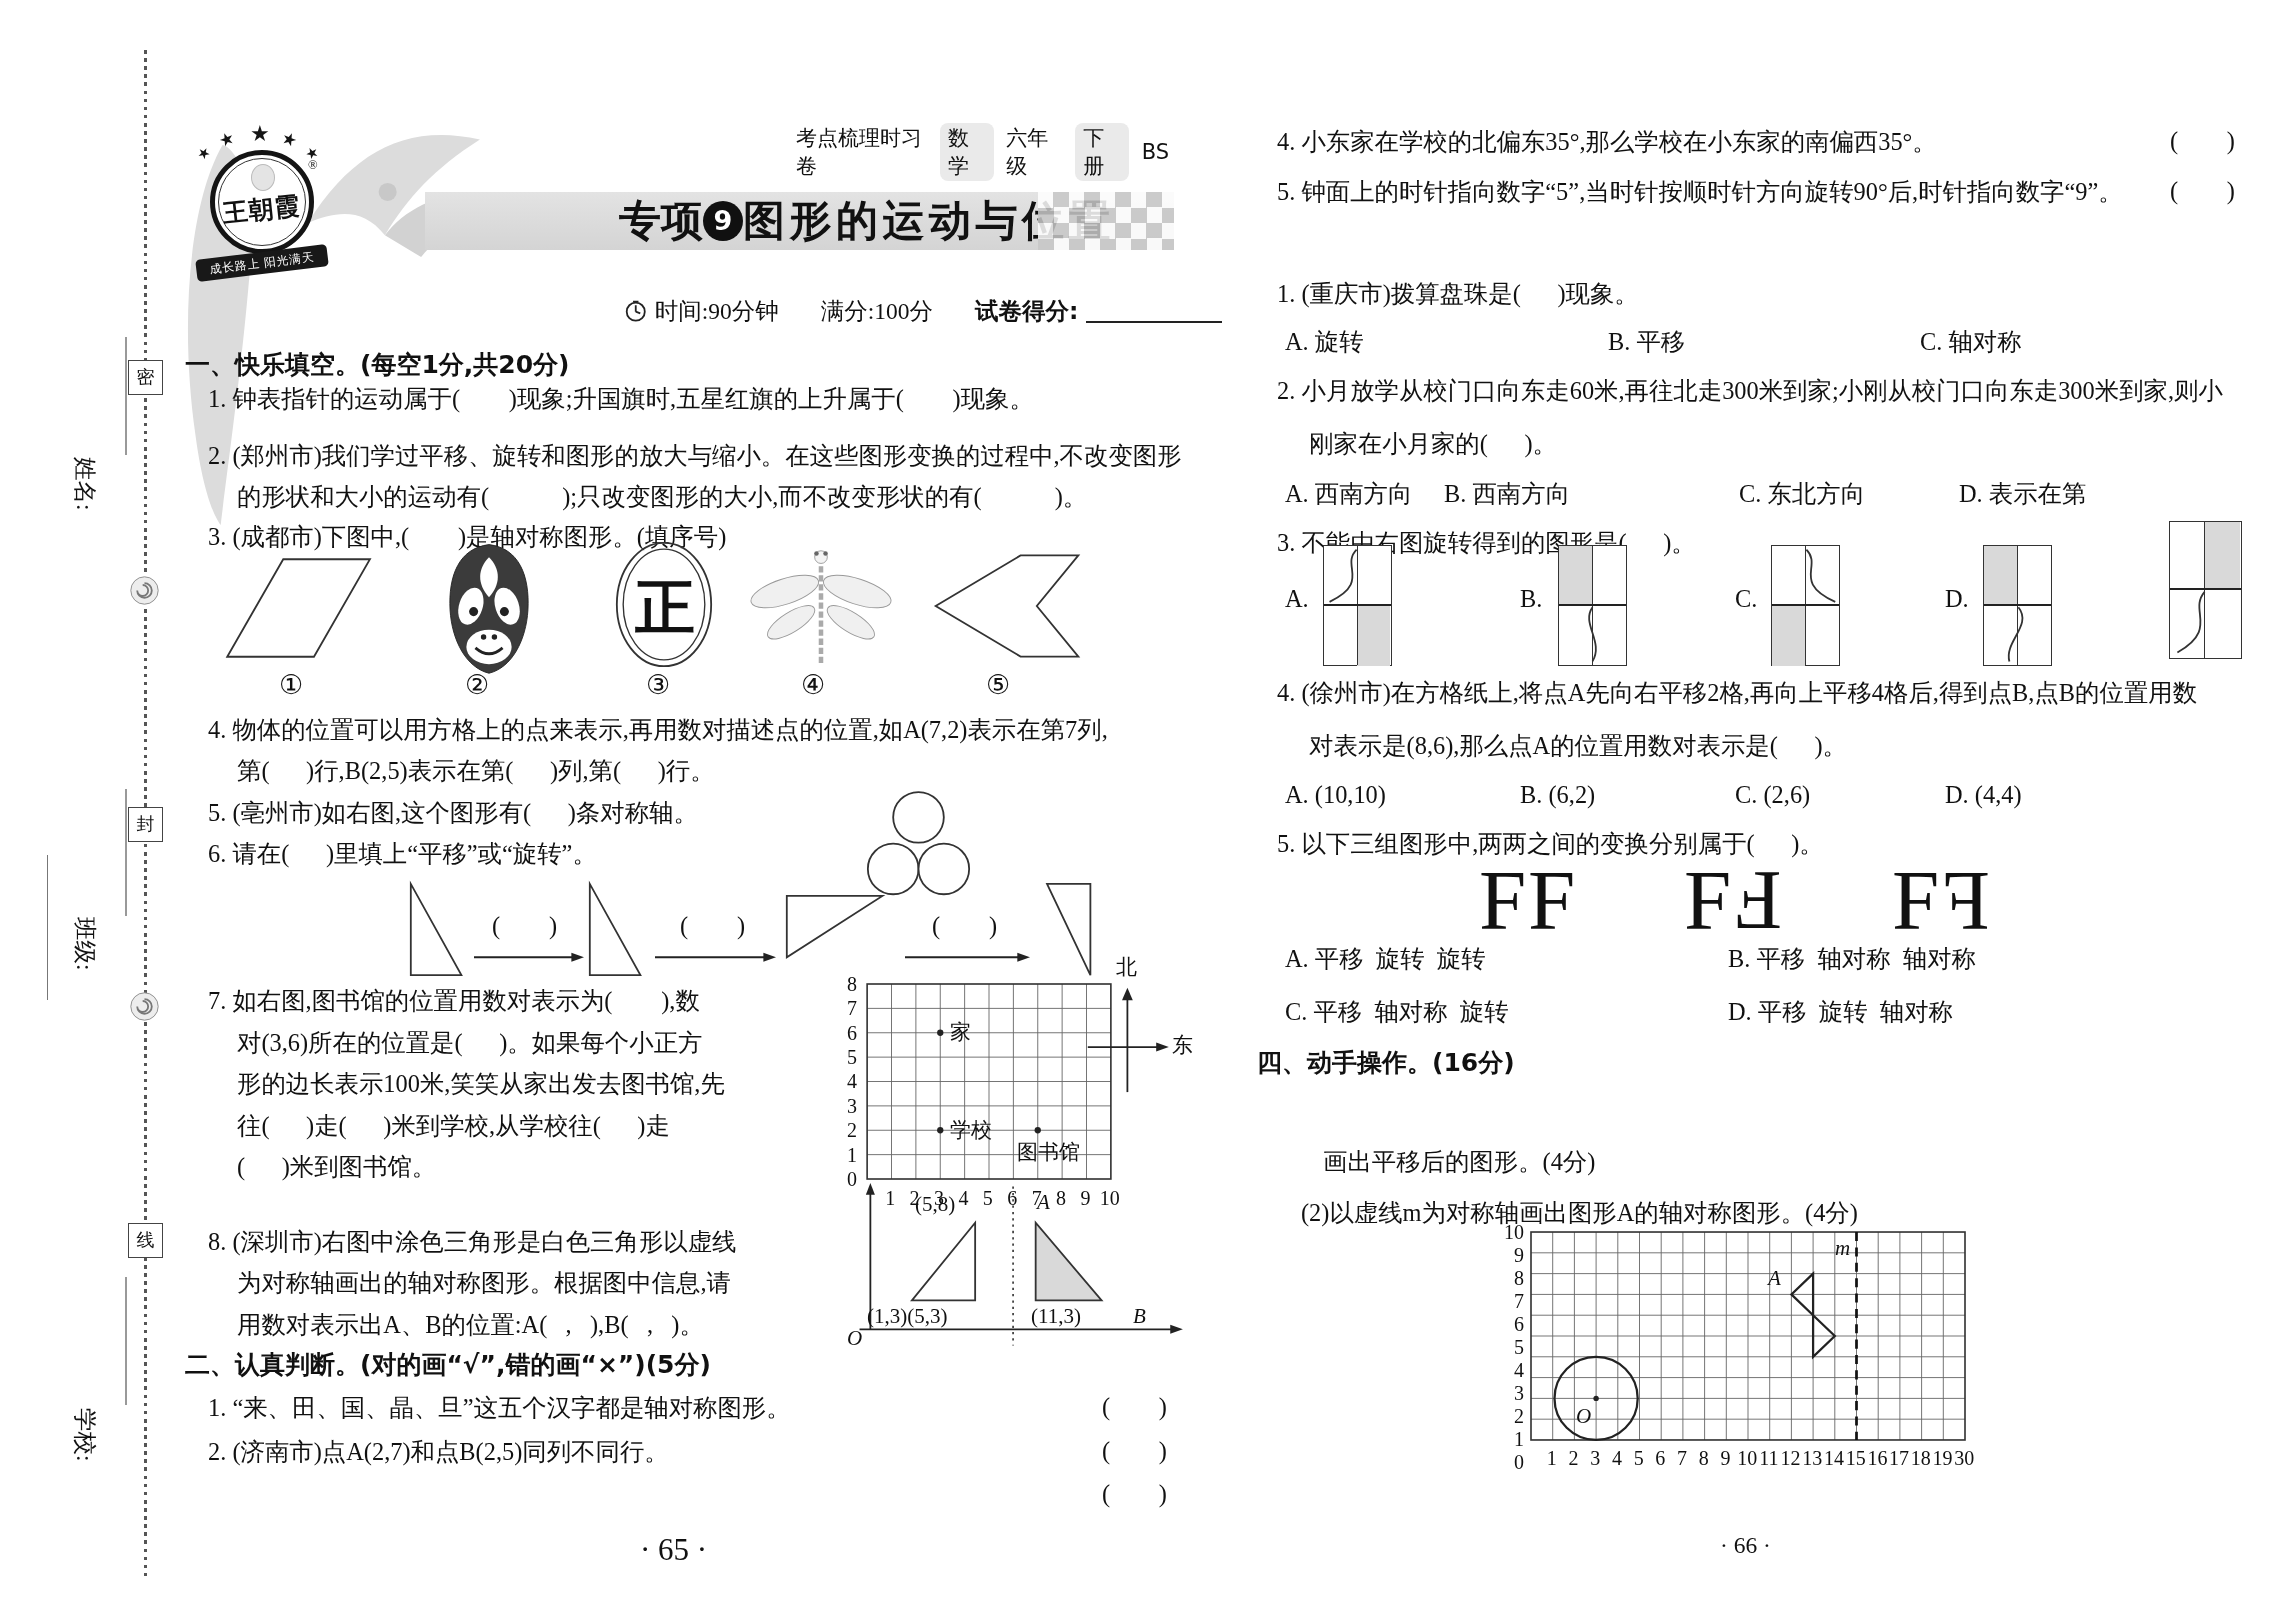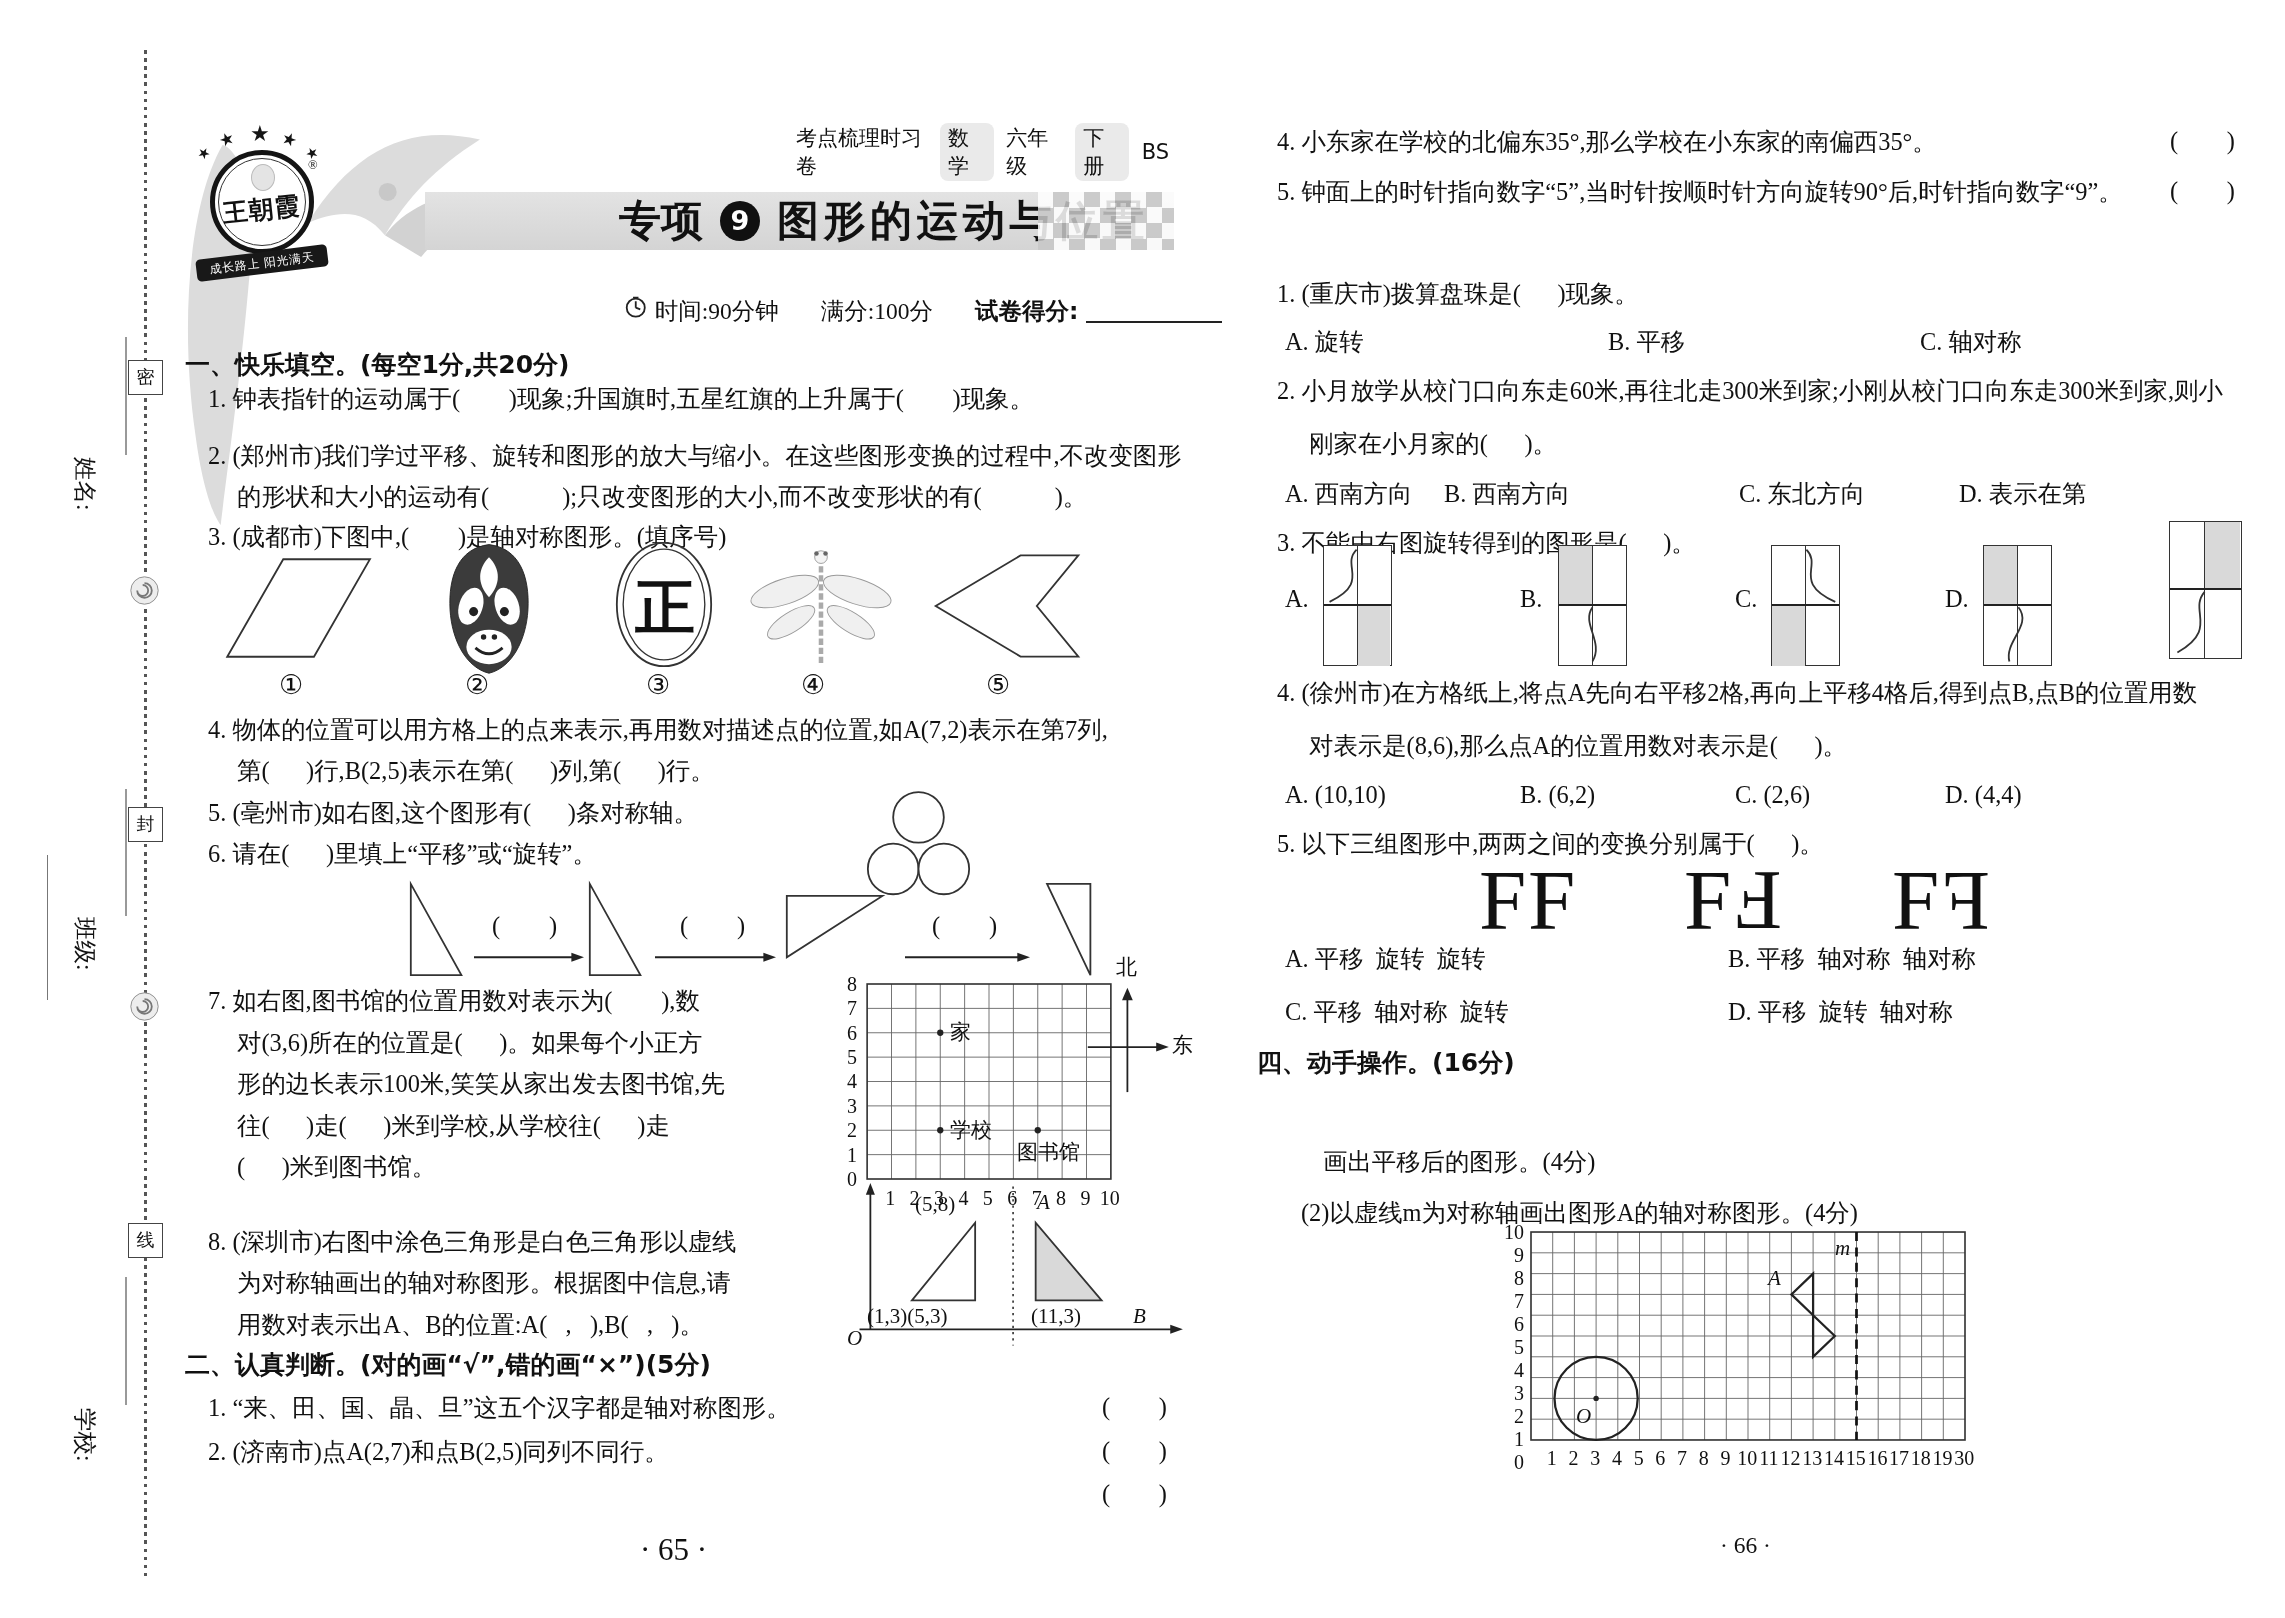--- a/index.html
+++ b/index.html
@@ -11,21 +11,21 @@
   .sm{font-size:21px;}
   .it{font-style:italic;}
   .ctr{text-align:center;}
   .rt{text-align:right;}
   .bracket{position:absolute;white-space:pre;font-size:24.4px;}
   .pill{background:#eaeaea;border-radius:8.1px;padding:0.9px 8.1px;}
   .blank{display:inline-block;width:136px;height:22px;border-bottom:2.3px solid #222;}
   
   #banner{position:absolute;left:425px;top:192px;width:749px;height:58px;
           background:linear-gradient(#e3e3e3,#d4d4d4);display:flex;align-items:center;}
-  #banner .title-wrap{display:flex;align-items:center;gap:17px;padding-left:194px;
+  #banner .title-wrap{display:flex;align-items:center;gap:0;padding-left:194px;
           font-family:"DejaVu Sans","Liberation Sans",sans-serif;font-weight:bold;font-size:42px;}
   #unit-num{display:inline-block;width:40px;height:40px;border-radius:50%;background:#101010;
           color:#fff;font-size:27px;line-height:40px;text-align:center;}
   #checker{position:absolute;right:0;top:0;width:136px;height:58px;opacity:.85;
           background:repeating-conic-gradient(#c7c7c7 0% 25%, #ffffff 0% 50%);background-size:31px 31px;}
   
   #badge{position:absolute;left:192px;top:125px;width:138px;height:159px;}
   .star{position:absolute;color:#151515;font-family:"DejaVu Sans",sans-serif;}
   #badge-circle{position:absolute;left:18px;top:25px;width:94px;height:94px;border:5.4px solid #141414;
           border-radius:50%;background:#fff;}
@@ -130,21 +130,21 @@
   <div id="banner">
     <div class="title-wrap">
       <span>专项</span>
       <span id="unit-num">9</span>
       <span style="letter-spacing:4.5px">图形的运动与位置</span>
     </div>
     <div id="checker"></div>
   </div>
 
   <div class="meta-row">
-    <span style="display:flex;gap:7.2px">
+    <span style="display:flex;align-items:center;gap:7.2px">
       <svg width="23.5" height="23.5" style="position:static" viewBox="0 0 26 26">
         <circle cx="13" cy="14" r="10" fill="none" stroke="#222" stroke-width="2"></circle>
         <path d="M13,14 L13,7 M13,14 L18,16 M10,3 L16,3" stroke="#222" stroke-width="2" fill="none"></path>
       </svg>
       <span>时间:90分钟</span>
     </span>
     <span>满分:100分</span>
     <span style="font-weight:bold;font-family:'DejaVu Sans',sans-serif">试卷得分:</span>
     <span class="blank" style="margin-left:-34px"></span>
   </div>

